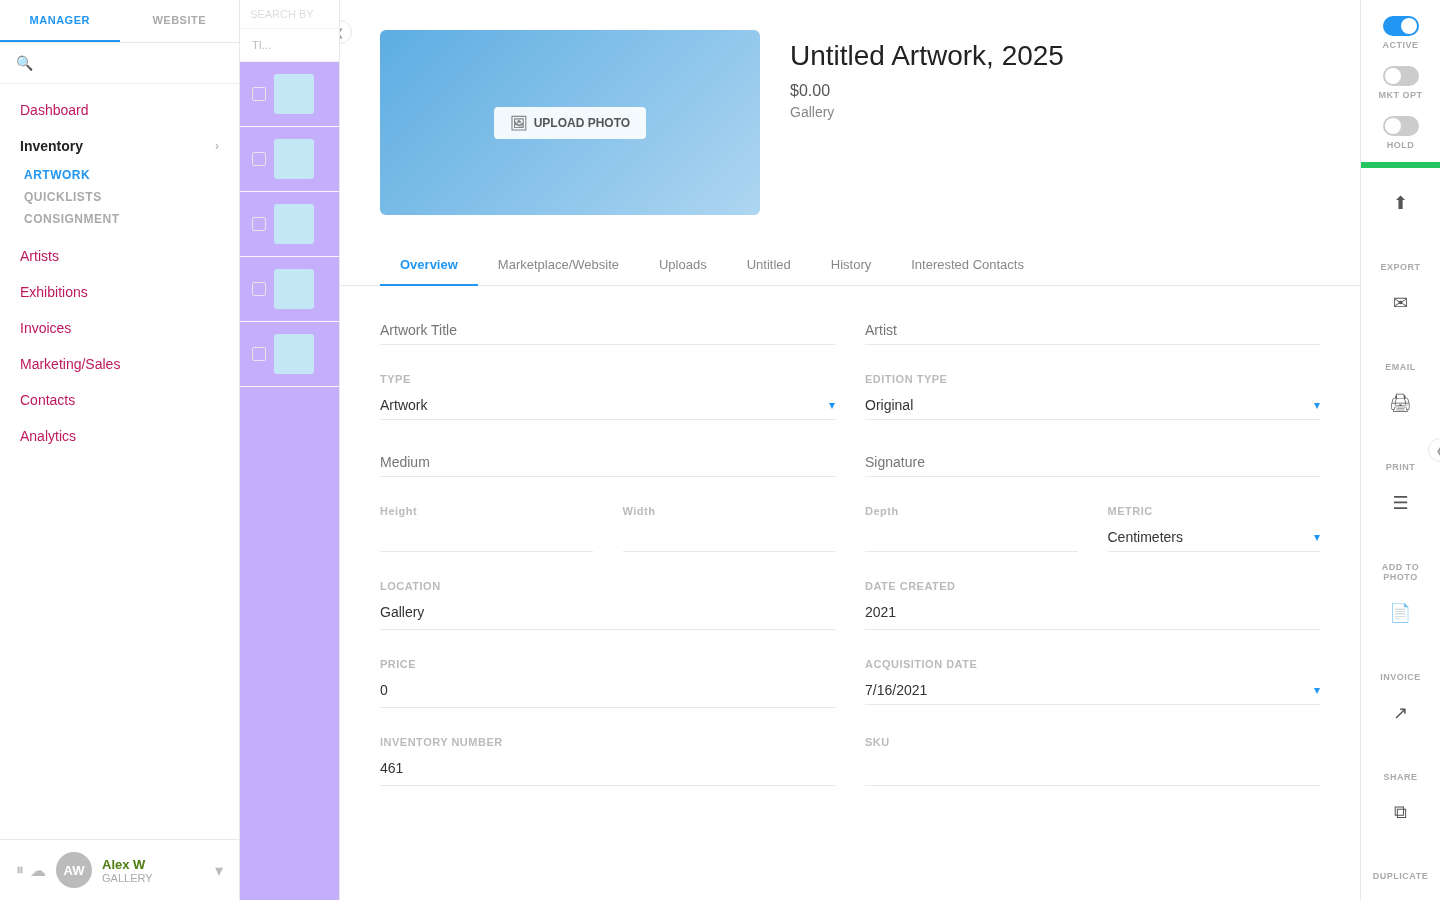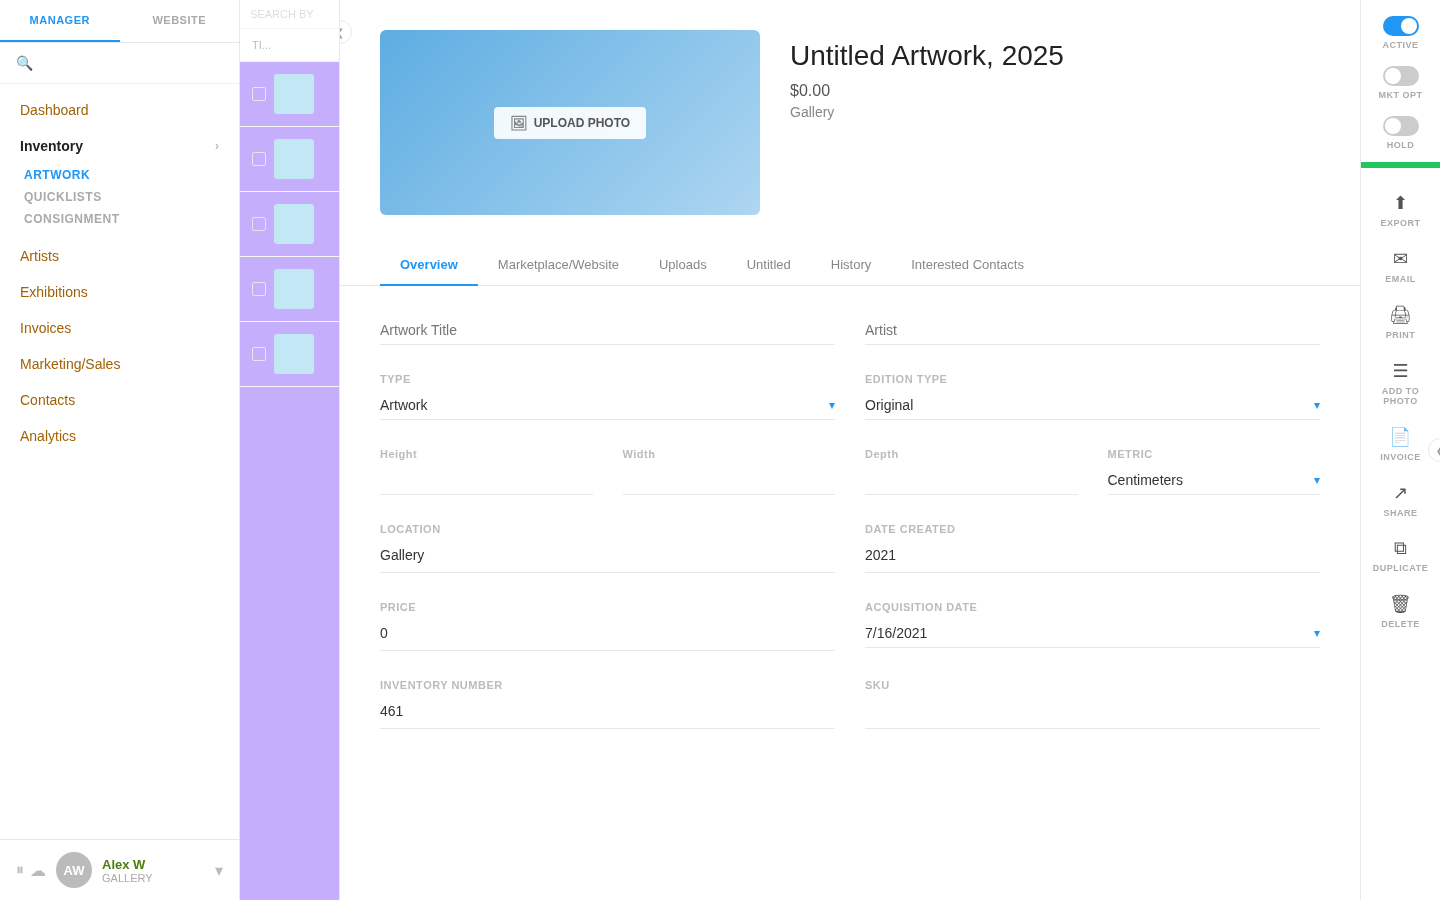--- a/index.html
+++ b/index.html
@@ -53,21 +53,21 @@
       border-bottom: 1px solid #f0f0f0;
       display: flex;
       align-items: center;
       gap: 8px;
     }
     .sidebar-search-icon { color: #bbb; font-size: 14px; }
     .sidebar-nav { flex: 1; overflow-y: auto; padding: 8px 0; }
     .nav-item {
       padding: 10px 20px;
       font-size: 14px;
-      color: #a16207;
+      color: #be185d;
       cursor: pointer;
       display: flex;
       align-items: center;
       justify-content: space-between;
     }
     .nav-item.active { font-weight: 700; color: #222; }
     .nav-item .chevron { color: #bbb; font-size: 12px; }
     .nav-sub {
       padding: 0 20px 8px 24px;
     }
@@ -196,20 +196,21 @@
       width: 100%;
       gap: 4px;
     }
     .action-btn-icon { font-size: 18px; color: #555; }
     .action-btn-label {
       font-size: 9px;
       font-weight: 700;
       letter-spacing: 0.5px;
       color: #aaa;
       text-align: center;
+      margin-top: 44px;
     }
 
     
     .detail-collapse-btn {
       position: absolute;
       left: -12px;
       top: 20px;
       width: 24px; height: 24px;
       background: #fff;
       border: 1px solid #e8e8e8;
@@ -491,20 +492,28 @@
         <div class="field-label">EDITION TYPE</div>
         <div class="field-select-wrapper">
           <select class="field-select">
             <option>Original</option>
           </select>
           <span class="select-arrow">▾</span>
         </div>
       </div>
     </div>
 
+    <div class="form-row">
+      <div class="form-field">
+        <input class="field-input" type="text" placeholder="Medium" style="">
+      </div>
+      <div class="form-field">
+        <input class="field-input" type="text" placeholder="Signature" style="">
+      </div>
+    </div>
 
     <div class="form-row">
       <div class="form-field">
         <div class="field-label">Height</div>
         <input class="field-input" type="text" value="" style="">
       </div>
       <div class="form-field">
         <div class="field-label">Width</div>
         <input class="field-input" type="text" value="" style="">
       </div>

